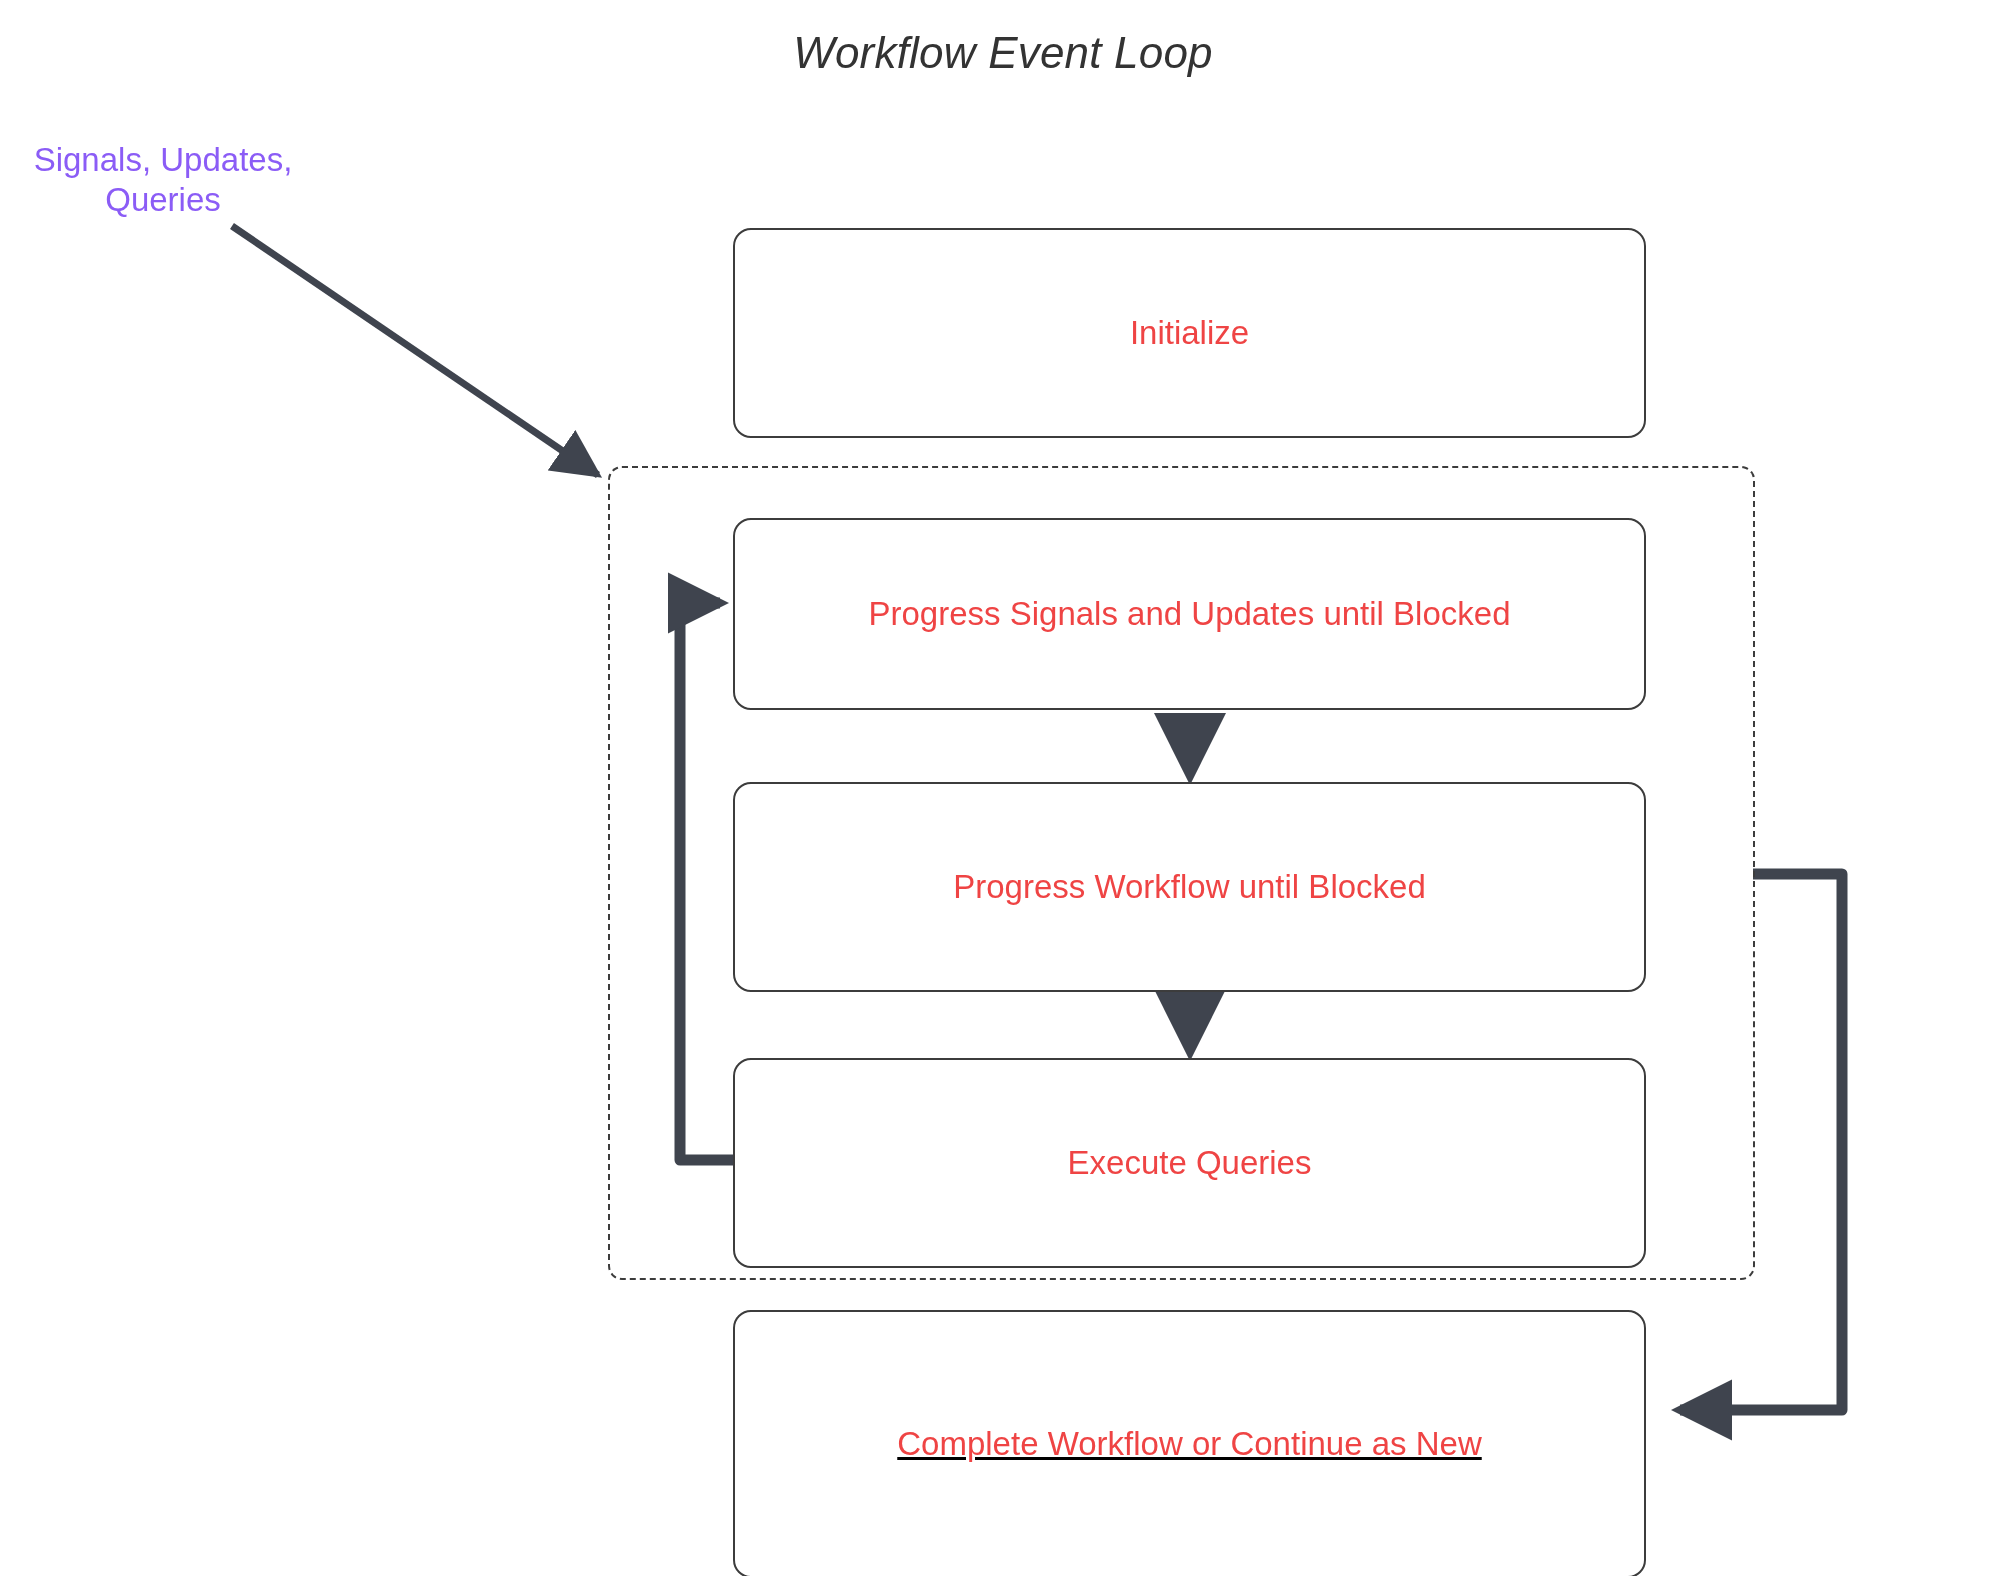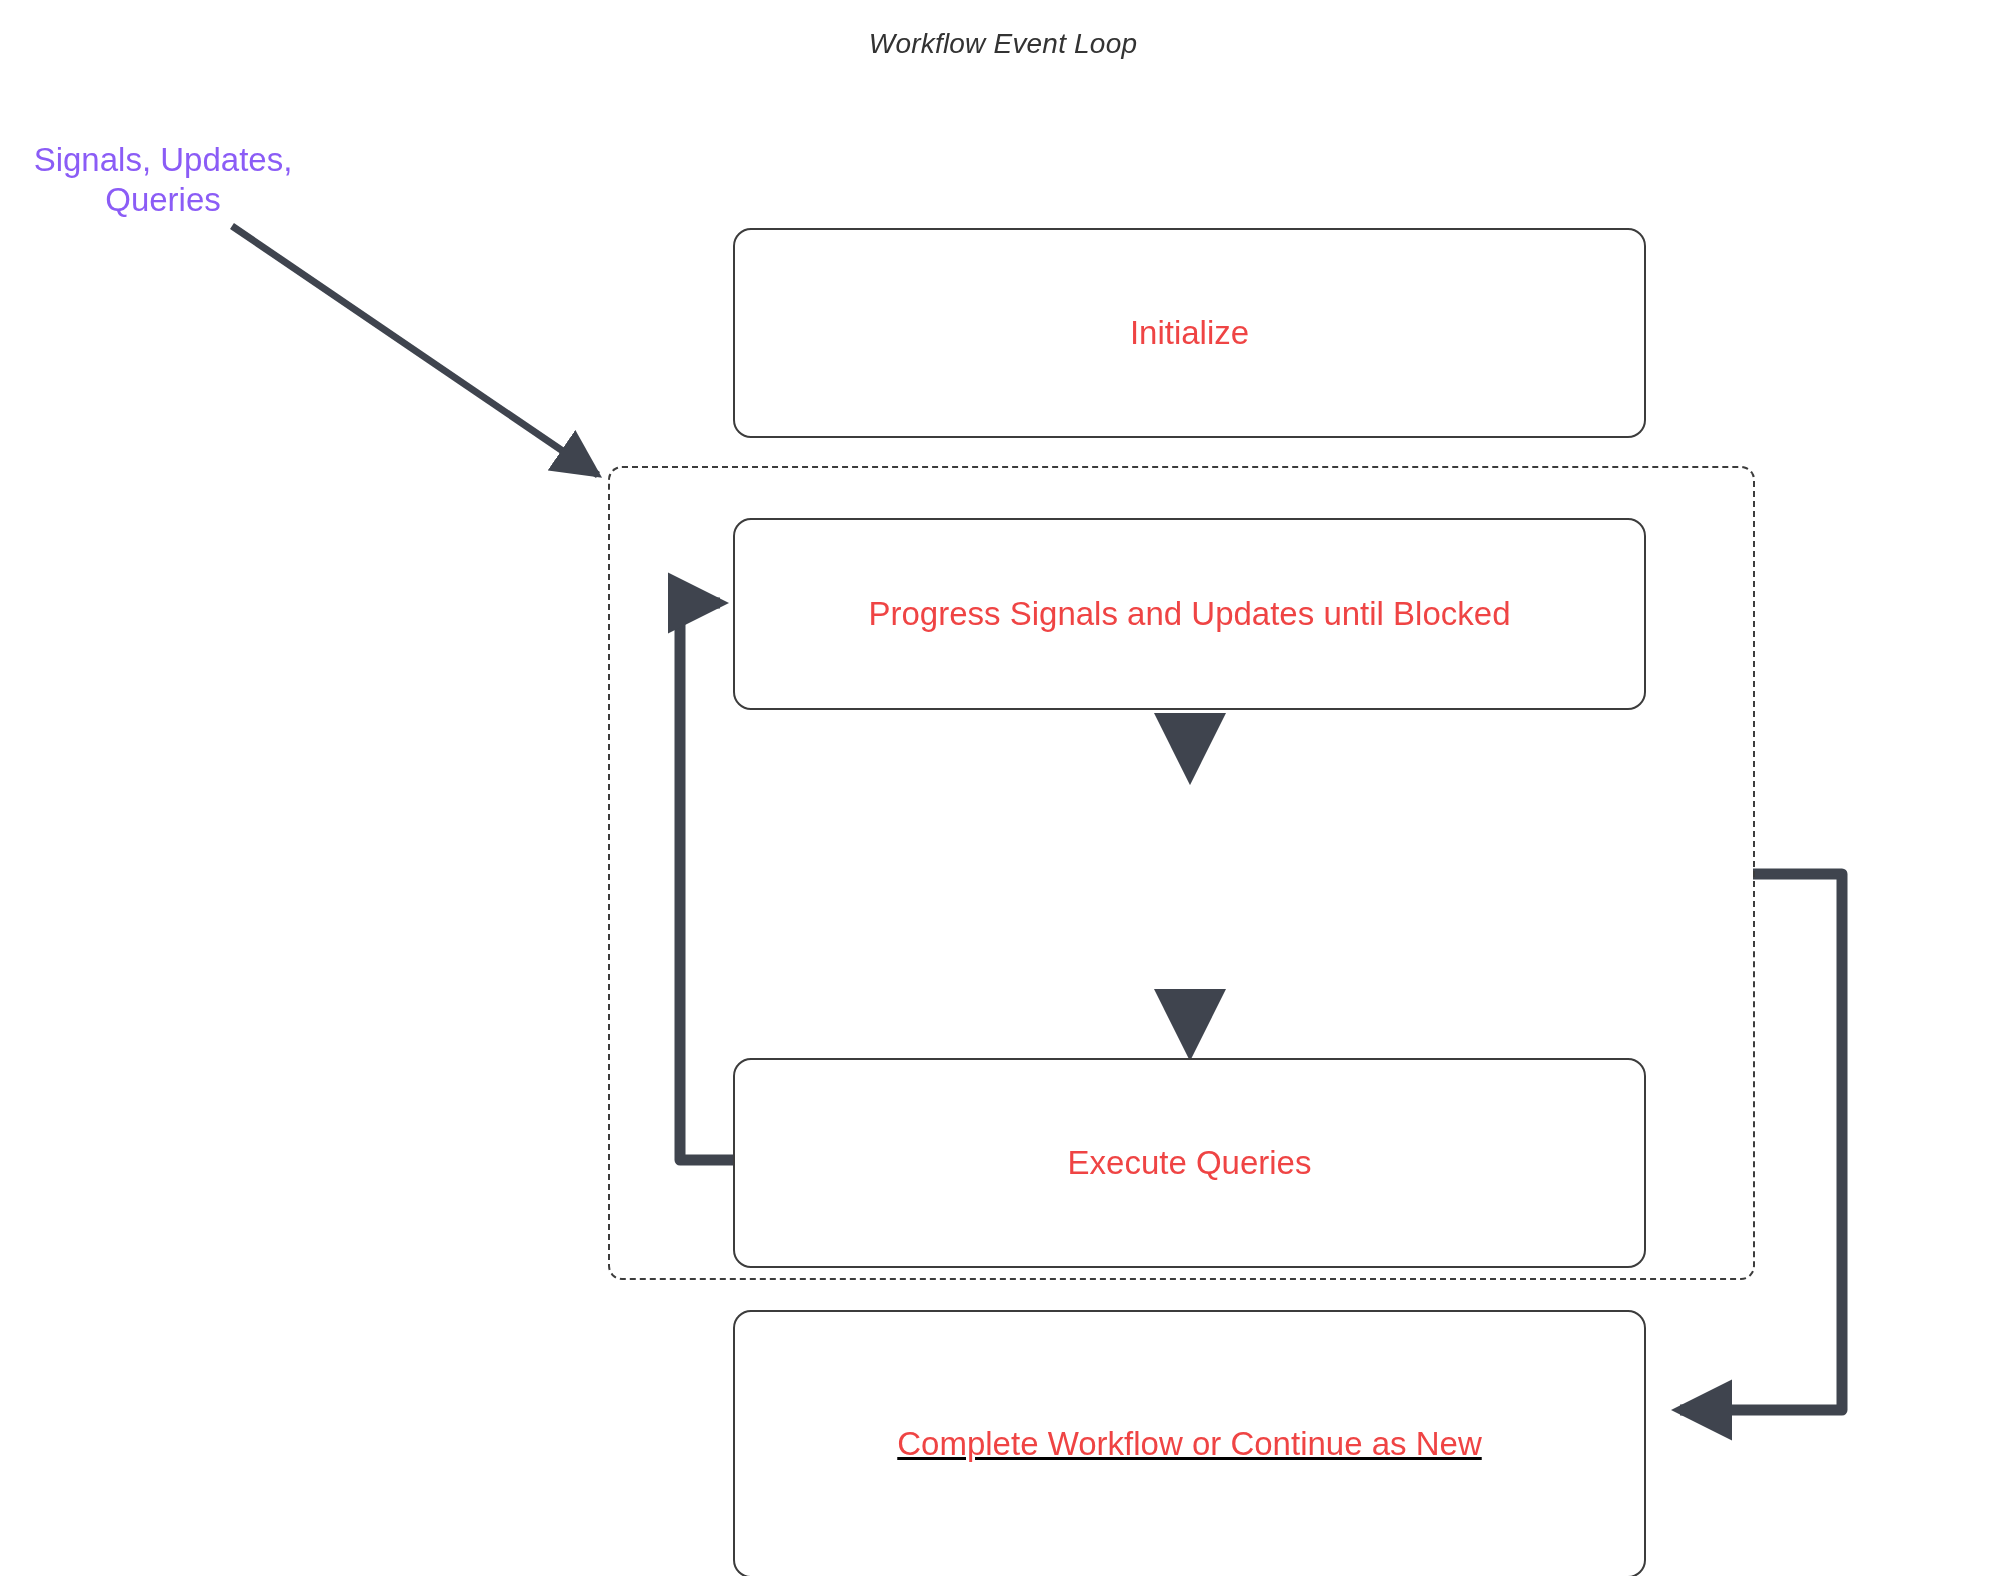--- a/index.html
+++ b/index.html
@@ -27,21 +27,21 @@
   }
 
   
   .diagram-title {
     position: absolute;
     left: 0;
     top: 28px;
     width: 2006px;
     text-align: center;
     font-style: italic;
-    font-size: 28px;
+    font-size: 44px;
     color: #333333;
     letter-spacing: 0.2px;
   }
 
   
   .input-label {
     position: absolute;
     left: 18px;
     top: 140px;
     width: 290px;
@@ -136,20 +136,23 @@
   <div class="loop-container"></div>
 
   <div class="node node-initialize">
     <span class="node-label">Initialize</span>
   </div>
 
   <div class="node node-progress-sig">
     <span class="node-label">Progress Signals and Updates until Blocked</span>
   </div>
 
+  <div class="node node-progress-wf">
+    <span class="node-label">Progress Workflow until Blocked</span>
+  </div>
 
   <div class="node node-exec-queries">
     <span class="node-label">Execute Queries</span>
   </div>
 
   <div class="node node-complete">
     <span class="node-label">Complete Workflow or Continue as New</span>
   </div>
 
 </div>

